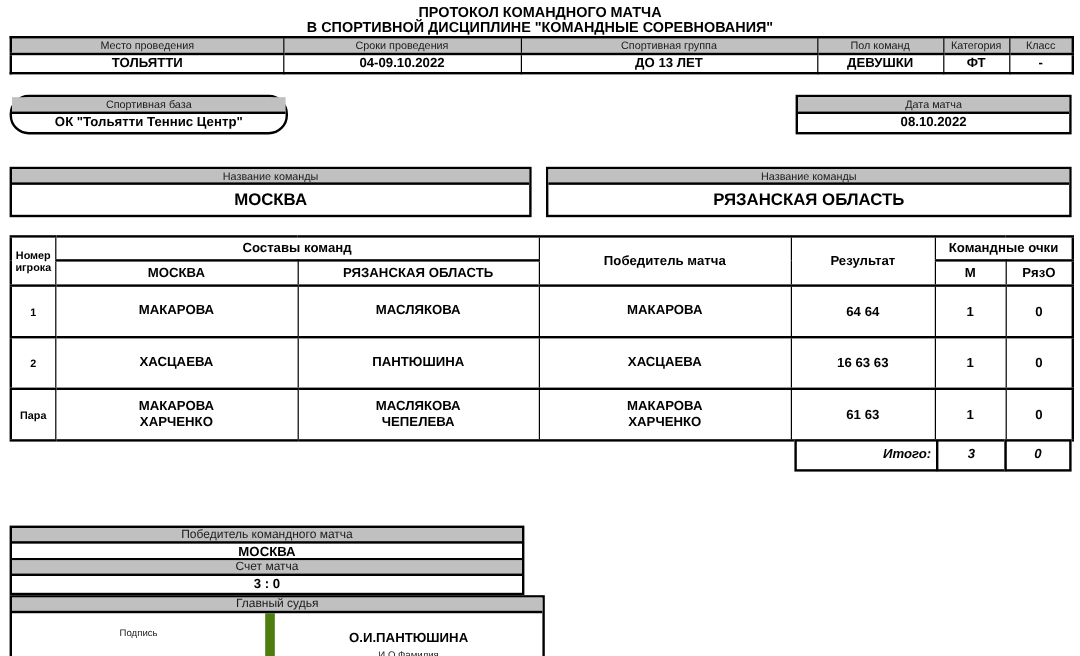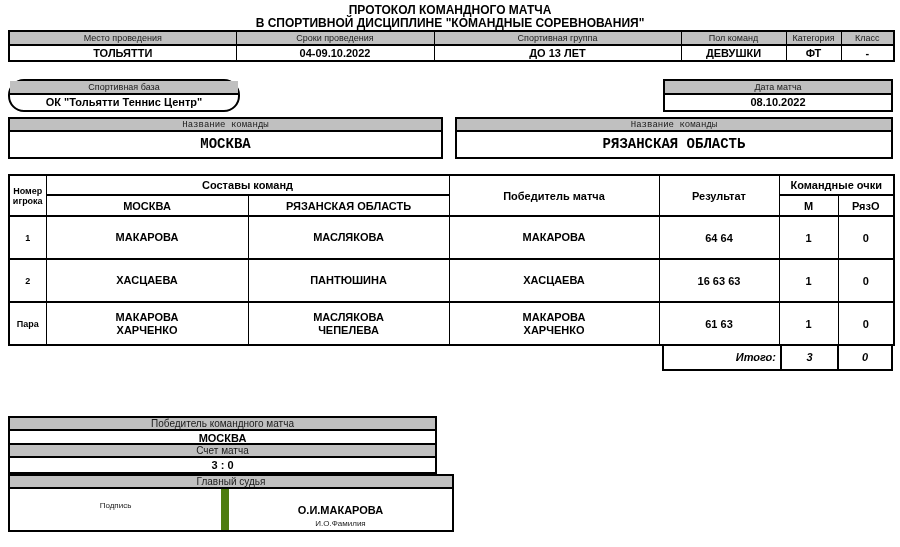--- a/index.html
+++ b/index.html
@@ -29,21 +29,21 @@
   .info .hdr td { background:#c0c0c0; font-size:9px; height:13px; border-bottom:2px solid #000; color:#1a1a1a; }
   .info .val td { font-weight:bold; font-size:11px; height:15px; }
 
   .row-flex { display:flex; justify-content:space-between; }
   .venue-row { margin-top:17px; }
   .mini .band { height:14px; line-height:13px; }
   .mini .mval { height:15px; line-height:15px; text-align:center; font-weight:bold; font-size:11px; }
   .venue { width:232px;border-radius:16px; }
   .mdate { width:230px; }
 
-  .teams-row { margin-top:5px;font-family:Liberation Mono, monospace; }
+  .teams-row { margin-top:27px; }
   .team-block .band { height:13px; line-height:12px; }
   .team-block .team-name { height:25px; line-height:25px; text-align:center; font-weight:bold; font-size:14px; }
   .team-left { width:435px; }
   .team-right { width:438px; }
 
   
   .main { margin-top:15px; width:885px; border:2px solid #000; }
   .main td { border:1px solid #000; border-top:2px solid #000; border-bottom:2px solid #000;
              text-align:center; vertical-align:middle; font-weight:bold; font-size:11px; overflow:hidden; }
   .main tr.h1 td { height:20px; }
@@ -233,20 +233,20 @@
         <div class="f-band">Счет матча</div>
         <div class="f-val">3 : 0</div>
       </div>
       <div class="block footer-right">
         <div class="fr-head">Главный судья</div>
         <div class="fr-body">
           <div class="fr-sign">
             <span>Подпись</span>
           </div>
           <div class="fr-name">
-            <span class="nm">О.И.МАКАРОВА</span>
+            <span class="nm">О.И.ПАНТЮШИНА</span>
             <span class="lbl">И.О.Фамилия</span>
           </div>
         </div>
       </div>
     </div>
   </div>
 </div>
 
 </body></html>

